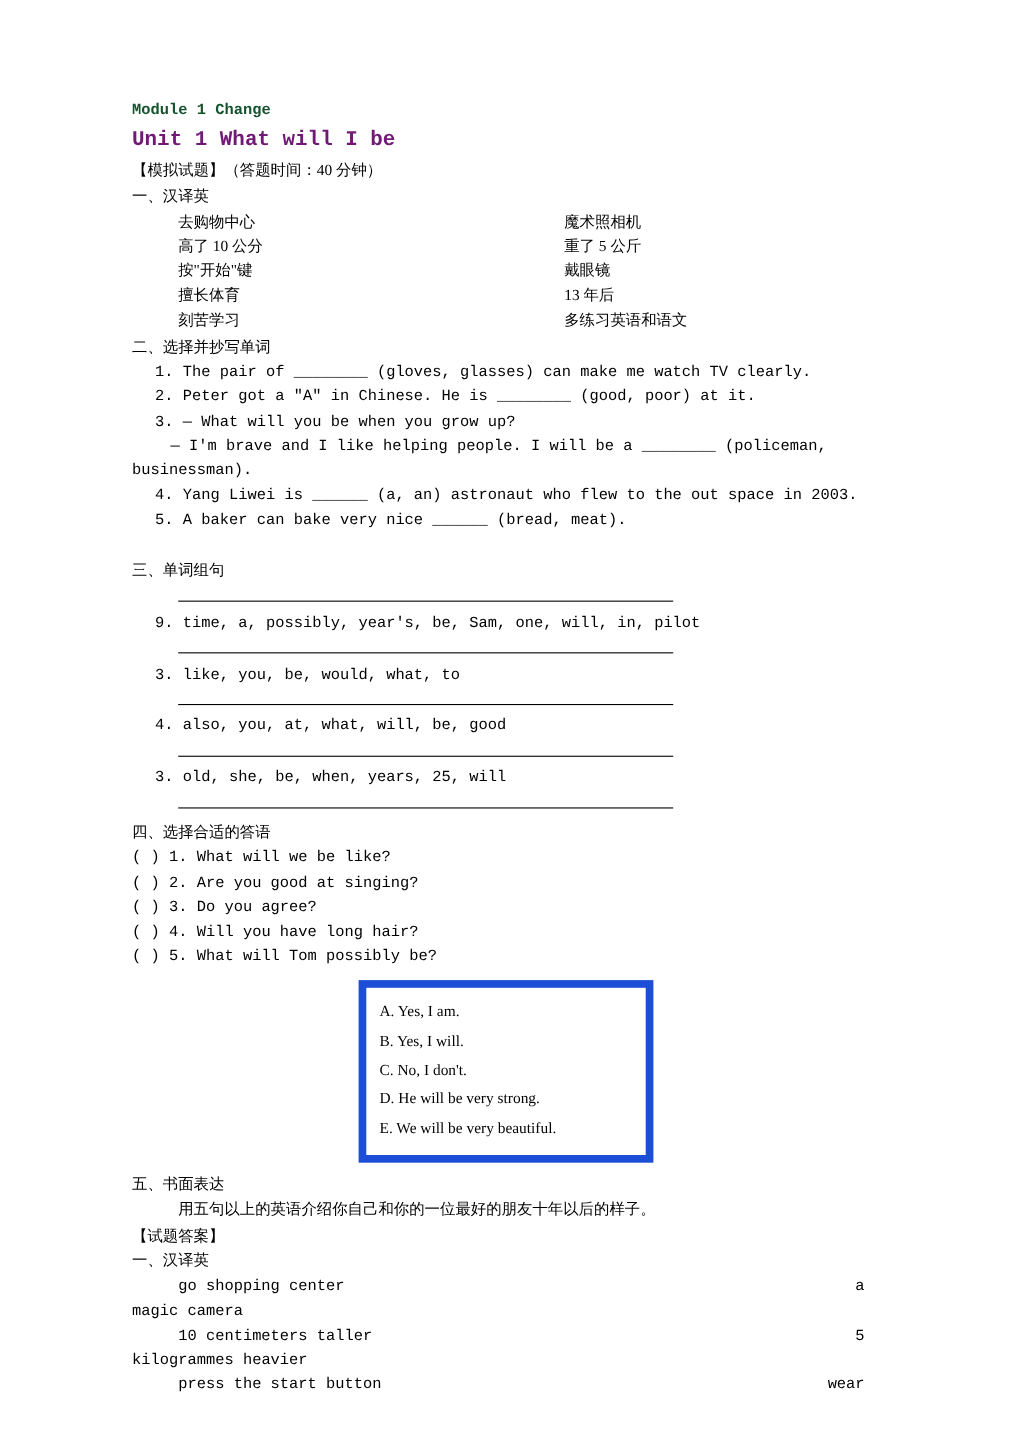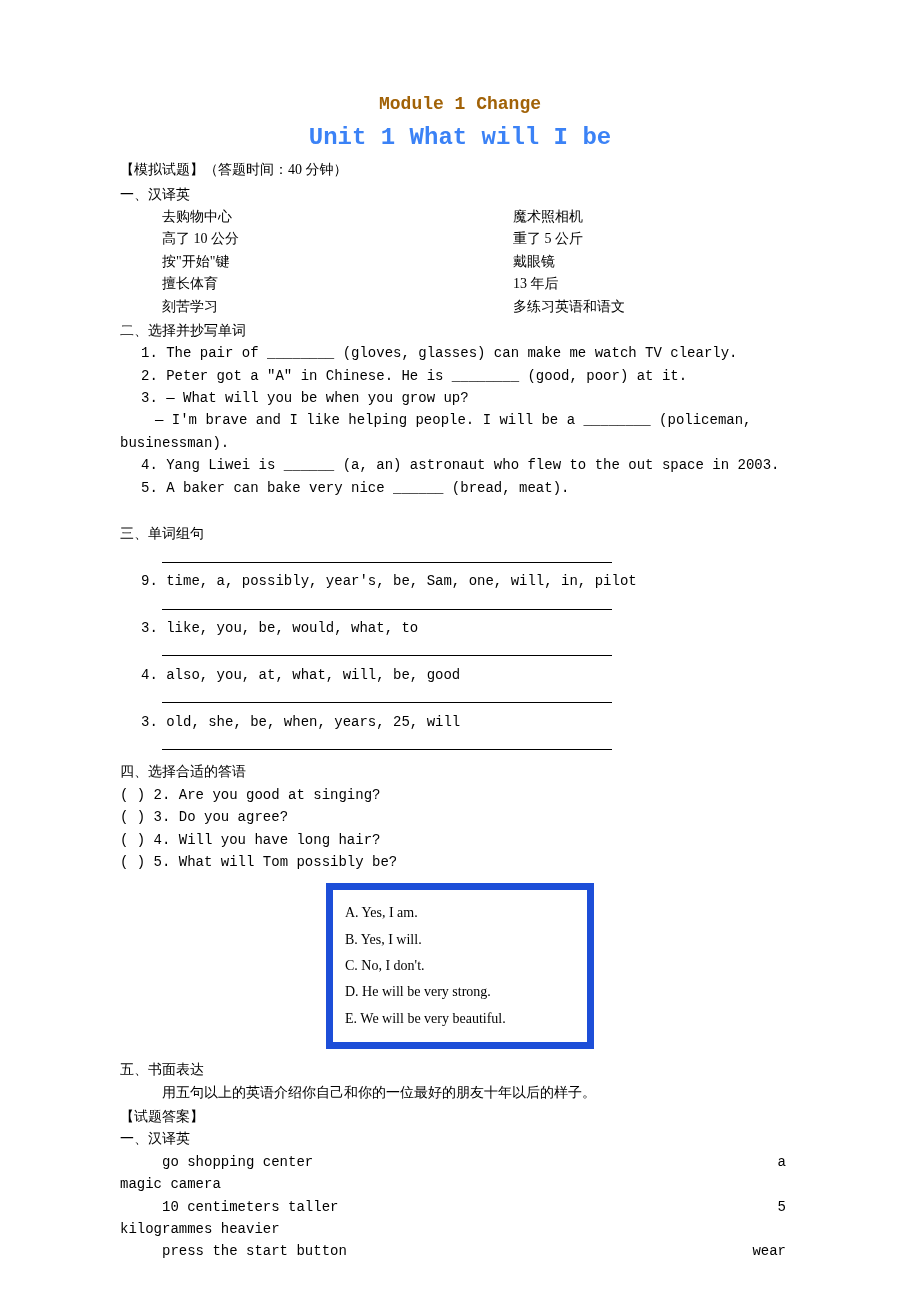--- a/index.html
+++ b/index.html
@@ -7,32 +7,30 @@
       font-size: 14px;
       background: #fff;
       margin: 0;
       padding: 90px 120px;
       width: 920px;
       box-sizing: border-box;
       line-height: 1.6;
       color: #000;
     }
     .title {
-      text-align: center;
-      color: #a16207;
+      color: #14532d;
       font-family: "Courier New", monospace;
       font-weight: bold;
-      font-size: 18px;
+      font-size: 14px;
     }
     .subtitle {
-      text-align: center;
-      color: #3b82f6;
+      color: #701a75;
       font-family: "Courier New", monospace;
       font-weight: bold;
-      font-size: 24px;
+      font-size: 19px;
     }
     .section-head {
       margin-top: 2px;
     }
     .row2 {
       display: flex;
       align-items: center;
     }
     .row2 .left {
       width: 55%;
@@ -135,20 +133,21 @@
     <div class="mono" style="padding-left: 1.5em;">3. like, you, be, would, what, to</div>
     <div class="sentence-blank"><span class="line"></span></div>
     <div class="mono" style="padding-left: 1.5em;">4. also, you, at, what, will, be, good</div>
     <div class="sentence-blank"><span class="line"></span></div>
     <div class="mono" style="padding-left: 1.5em;">3. old, she, be, when, years, 25, will</div>
     <div class="sentence-blank"><span class="line"></span></div>
   </div>
 
 <div class="section-head q4">四、选择合适的答语</div>
 <div id="s4-items">
+    <div class="q4-line">(        ) 1. What will we be like?</div>
     <div class="q4-line">(        ) 2. Are you good at singing?</div>
     <div class="q4-line">(        ) 3. Do you agree?</div>
     <div class="q4-line">(        ) 4. Will you have long hair?</div>
     <div class="q4-line">(        ) 5. What will Tom possibly be?</div>
   </div>
 
 <div class="answer-box">
   <div id="s4-options">
       <div class="row">A. Yes, I am.</div>
       <div class="row">B. Yes, I will.</div>

